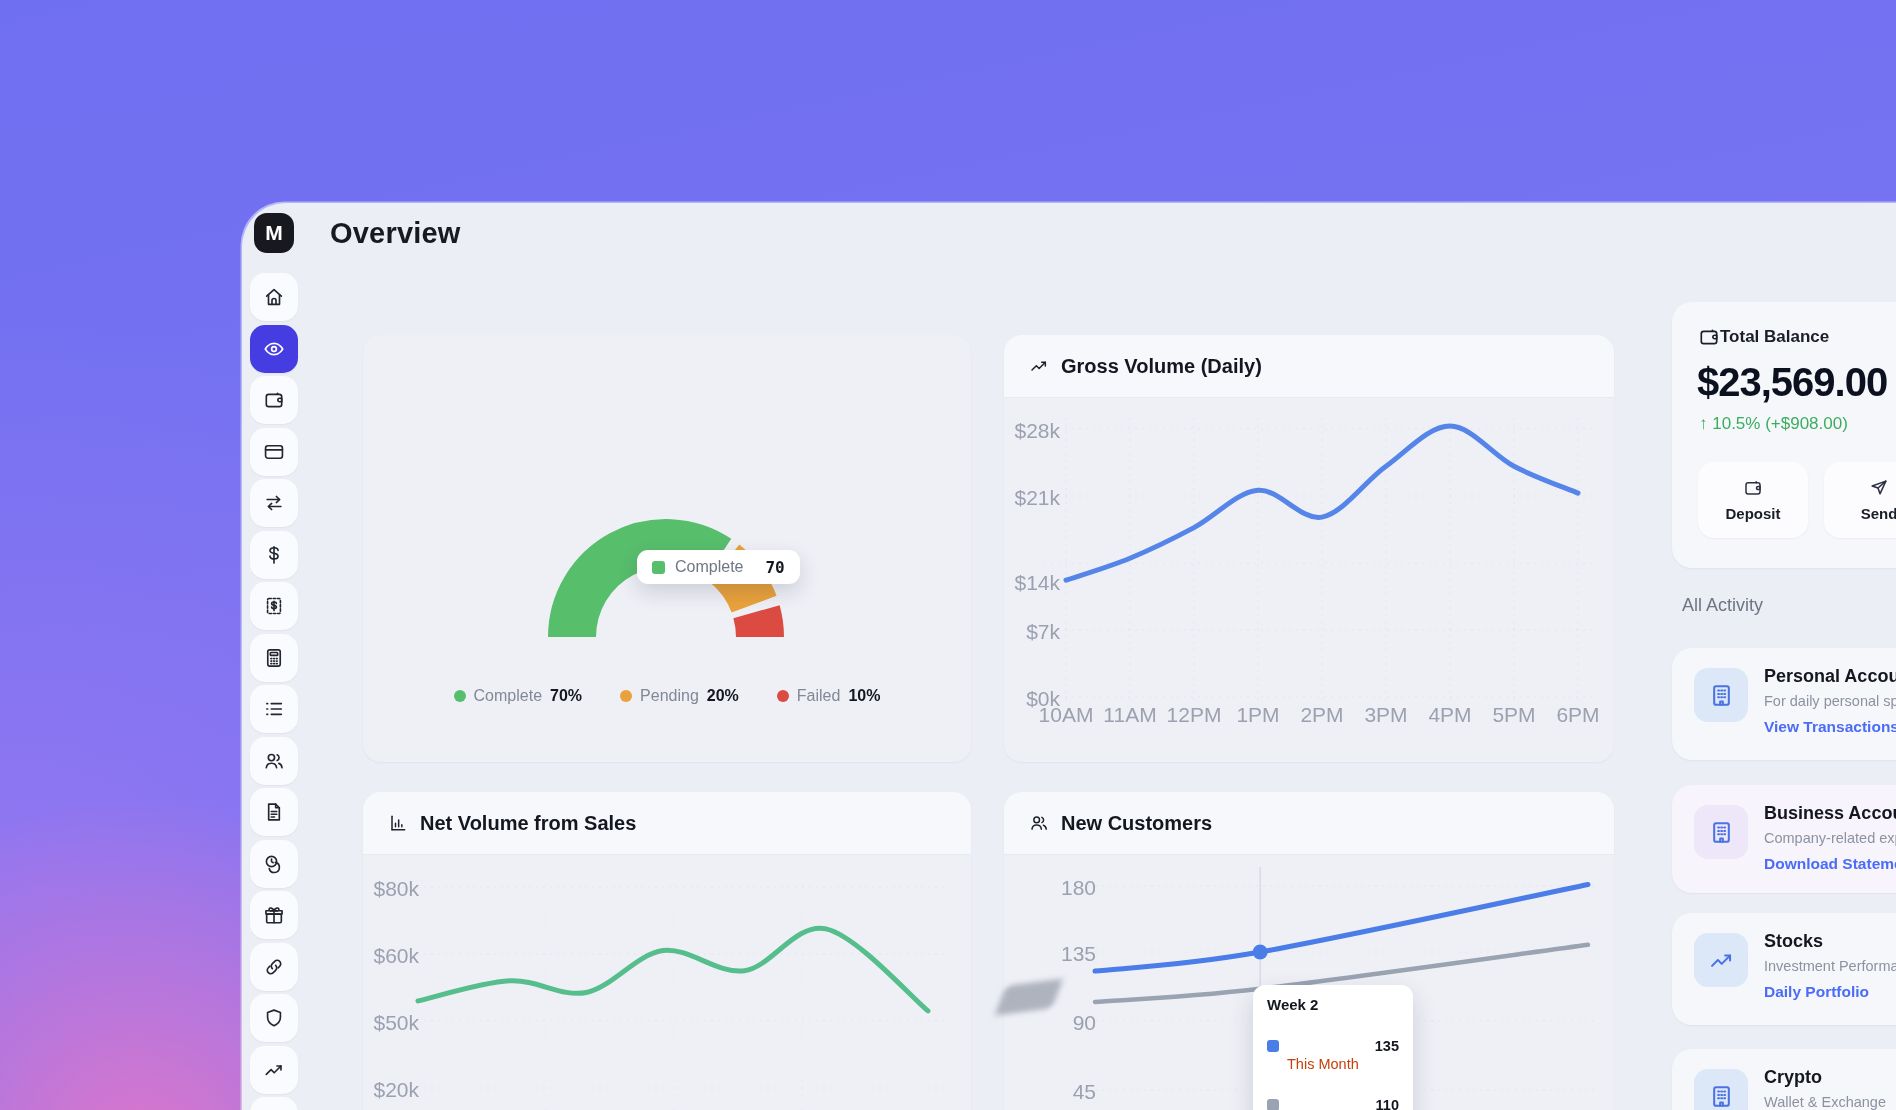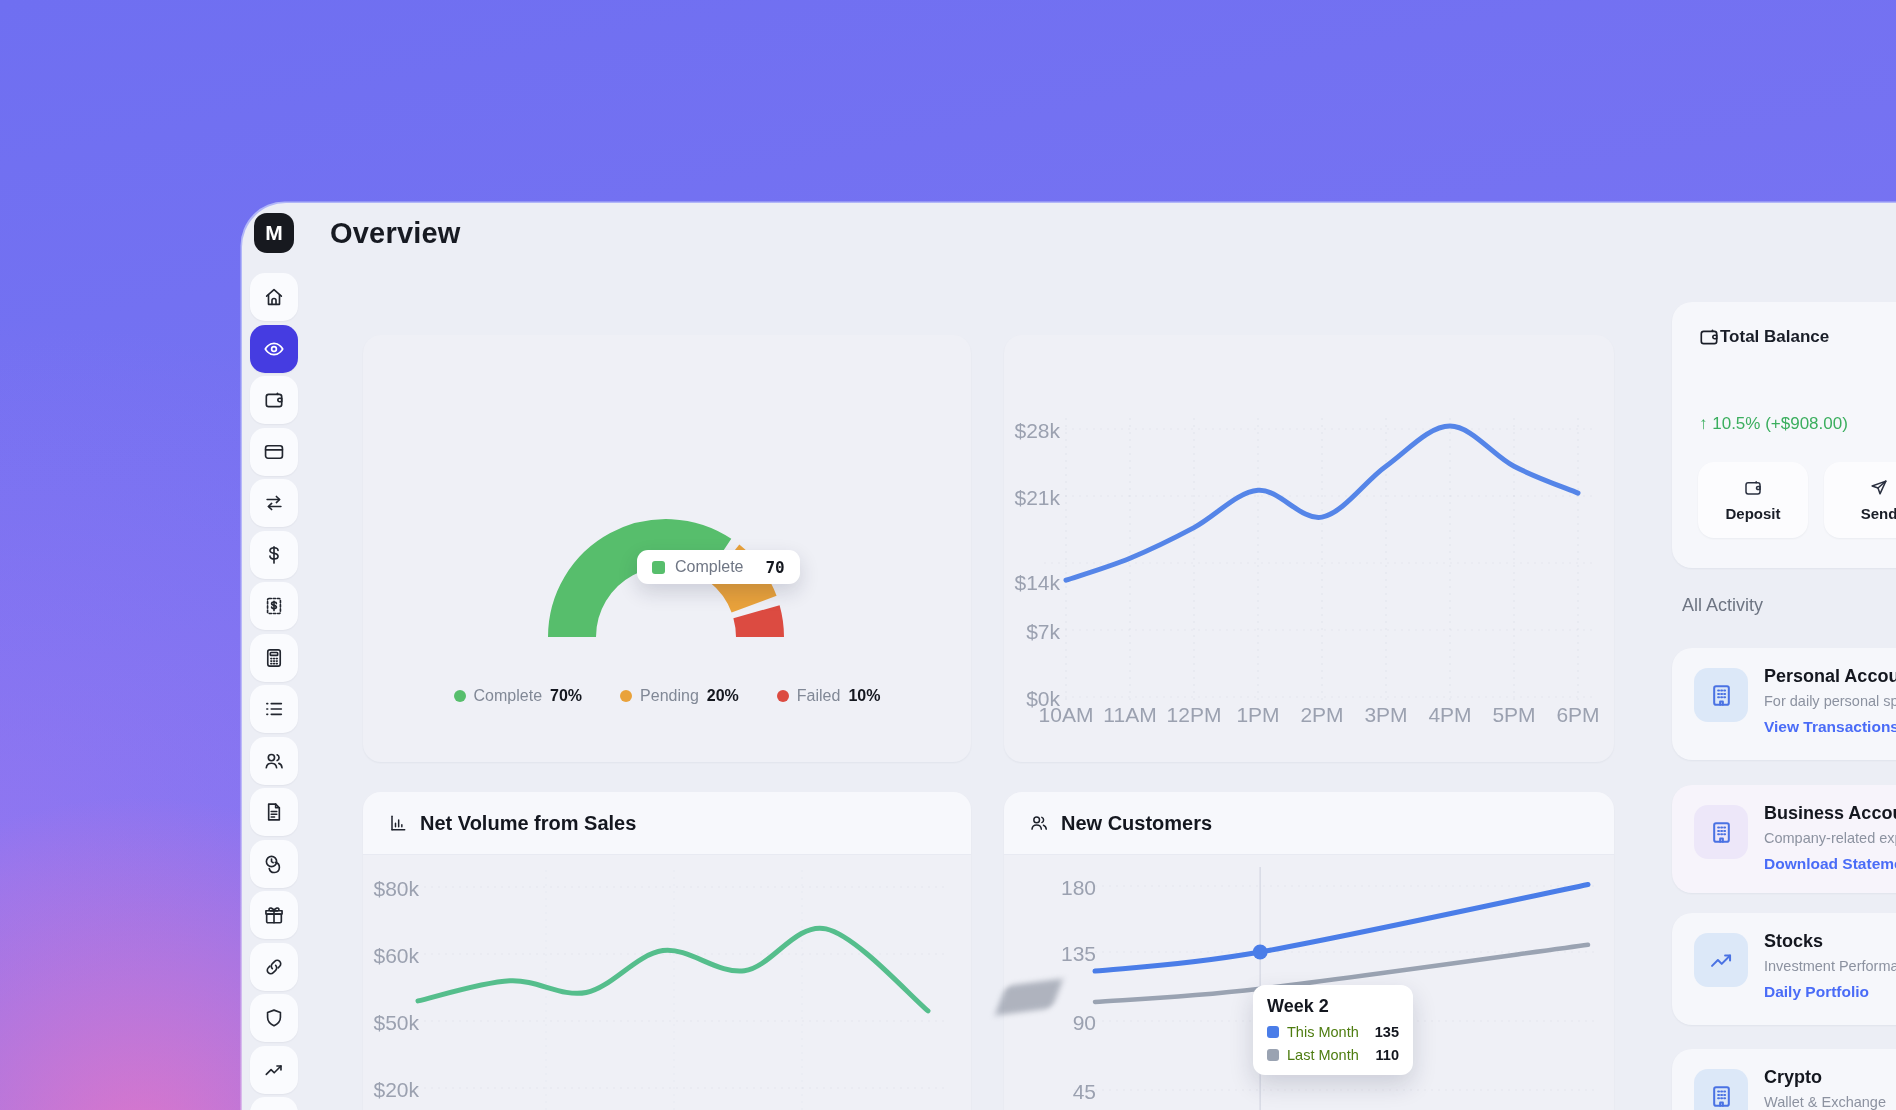--- a/index.html
+++ b/index.html
@@ -37,24 +37,24 @@
   .pill .sq{width:13px;height:13px;border-radius:3px;}
   .pill .lbl{font-size:16px;color:#6F7684;}
   .pill .val{font-family:"DejaVu Sans Mono",monospace;font-size:16px;font-weight:700;color:#14171F;}
   .legend{position:absolute;left:0;right:0;top:352px;display:flex;justify-content:center;gap:38px;}
   .leg-item{display:flex;align-items:center;gap:8px;font-size:16px;}
   .leg-dot{width:12px;height:12px;border-radius:50%;}
   .leg-label{color:#818896;}
   .leg-val{font-weight:700;color:#14171F;}
   .ttip{position:absolute;left:249px;top:193px;background:#fff;border-radius:12px;
     box-shadow:0 10px 24px rgba(25,30,60,.16);padding:11px 14px 12px;width:132px;}
-  .ttip .t{font-size:18px;font-weight:700;color:#14171F;margin-bottom:4px;}
+  .ttip .t{font-size:15px;font-weight:700;color:#14171F;margin-bottom:4px;}
   .ttip .row{display:flex;align-items:center;gap:8px;margin-top:7px;font-size:14.5px;}
   .ttip .sq{width:12px;height:12px;border-radius:3px;flex:0 0 auto;}
-  .ttip .rl{color:#4d7c0f;flex:1;}
+  .ttip .rl{color:#c2410c;flex:1;margin-top:36px;}
   .ttip .rv{font-weight:700;color:#14171F;}
   .rcard{position:absolute;left:1430px;width:322px;background:#F6F7FB;border-radius:20px;box-shadow:0 1px 2px rgba(25,30,60,.05);}
   #total{top:99px;height:266px;}
   .balance-head{position:absolute;left:26px;top:24px;display:flex;align-items:center;color:#3A4150;}
   .balance-head svg{width:22px;height:22px;}
   .balance-head span{font-size:17px;font-weight:700;color:#1A1E28;}
   .amount{position:absolute;left:25px;top:58px;font-size:40px;font-weight:800;letter-spacing:-1px;color:#0C1120;white-space:nowrap;}
   .change{position:absolute;left:27px;top:112px;font-size:17px;color:#3BAE5E;white-space:nowrap;}
   .actions{position:absolute;left:26px;top:160px;display:flex;gap:16px;}
   .abtn{width:110px;height:76px;background:#FCFCFE;border-radius:16px;display:flex;flex-direction:column;
@@ -223,20 +223,29 @@
           </div>
           <div class="leg-item">
             <span class="leg-dot" style="background:#DC4B41"></span>
             <span class="leg-label">Failed</span>
             <span class="leg-val">10%</span>
           </div>
         </div>
     </section>
 
     <section class="card" id="card-gross">
+      <header>
+        <span style="display: flex;">
+            <svg viewBox="0 0 24 24" fill="none" stroke="currentColor" stroke-width="1.8" stroke-linecap="round" stroke-linejoin="round">
+              <path d="M3.6 16.8l5.2-5.2 3.4 3.4 7.4-7.4"></path>
+              <path d="M15.2 7.6h4.4V12"></path>
+            </svg>
+          </span>
+        <h2>Gross Volume (Daily)</h2>
+      </header>
       <div id="gross-labels">
           <span class="ylabel" style="left: 0px; top: 84px;">$28k</span>
           <span class="ylabel" style="left: 0px; top: 151px;">$21k</span>
           <span class="ylabel" style="left: 0px; top: 236px;">$14k</span>
           <span class="ylabel" style="left: 0px; top: 285px;">$7k</span>
           <span class="ylabel" style="left: 0px; top: 352px;">$0k</span>
           <span class="xlabel" style="left: 32px; top: 368px;">10AM</span>
           <span class="xlabel" style="left: 96px; top: 368px;">11AM</span>
           <span class="xlabel" style="left: 160px; top: 368px;">12PM</span>
           <span class="xlabel" style="left: 224px; top: 368px;">1PM</span>
@@ -343,20 +352,21 @@
       <div class="balance-head">
         <span style="display: flex;">
             <svg viewBox="0 0 24 24" fill="none" stroke="currentColor" stroke-width="1.8" stroke-linecap="round" stroke-linejoin="round">
               <rect x="3.6" y="5.8" width="16.8" height="13.4" rx="2.6"></rect>
               <path d="M16.2 12a1.9 1.9 0 0 0 1.9 1.9h2.3v-3.8h-2.3A1.9 1.9 0 0 0 16.2 12Z"></path>
               <path d="M15.8 5.8V4.6"></path>
             </svg>
           </span>
         <span>Total Balance</span>
       </div>
+      <div class="amount">$23,569.00</div>
       <div class="change">↑ 10.5% (+$908.00)</div>
       <div class="actions" id="balance-actions">
           <button class="abtn">
             <svg viewBox="0 0 24 24" fill="none" stroke="currentColor" stroke-width="1.8" stroke-linecap="round" stroke-linejoin="round">
               <rect x="3.6" y="5.8" width="16.8" height="13.4" rx="2.6"></rect>
               <path d="M16.2 12a1.9 1.9 0 0 0 1.9 1.9h2.3v-3.8h-2.3A1.9 1.9 0 0 0 16.2 12Z"></path>
               <path d="M15.8 5.8V4.6"></path>
             </svg>
             <span>Deposit</span>
           </button>

